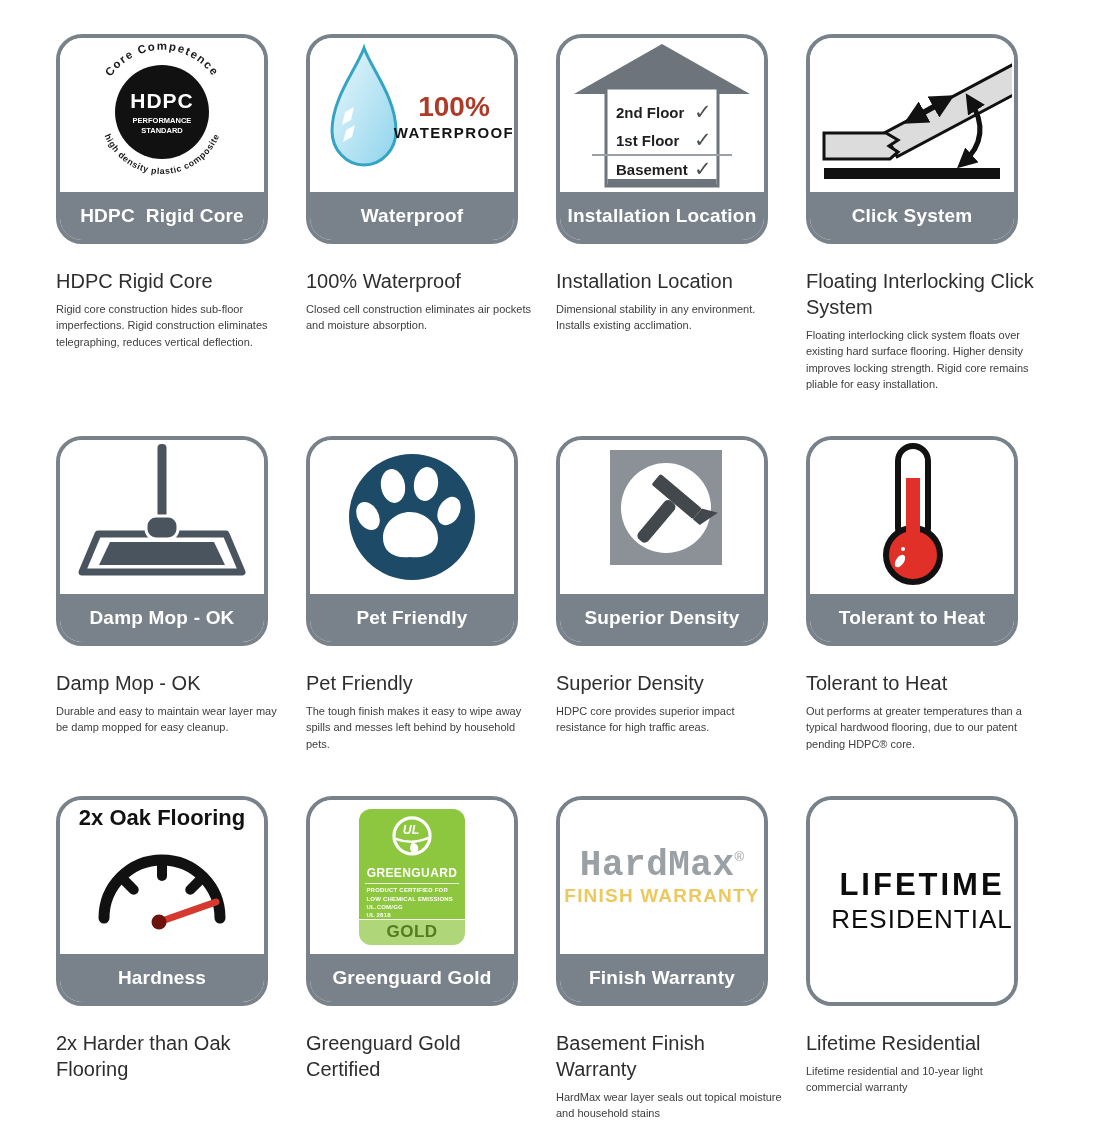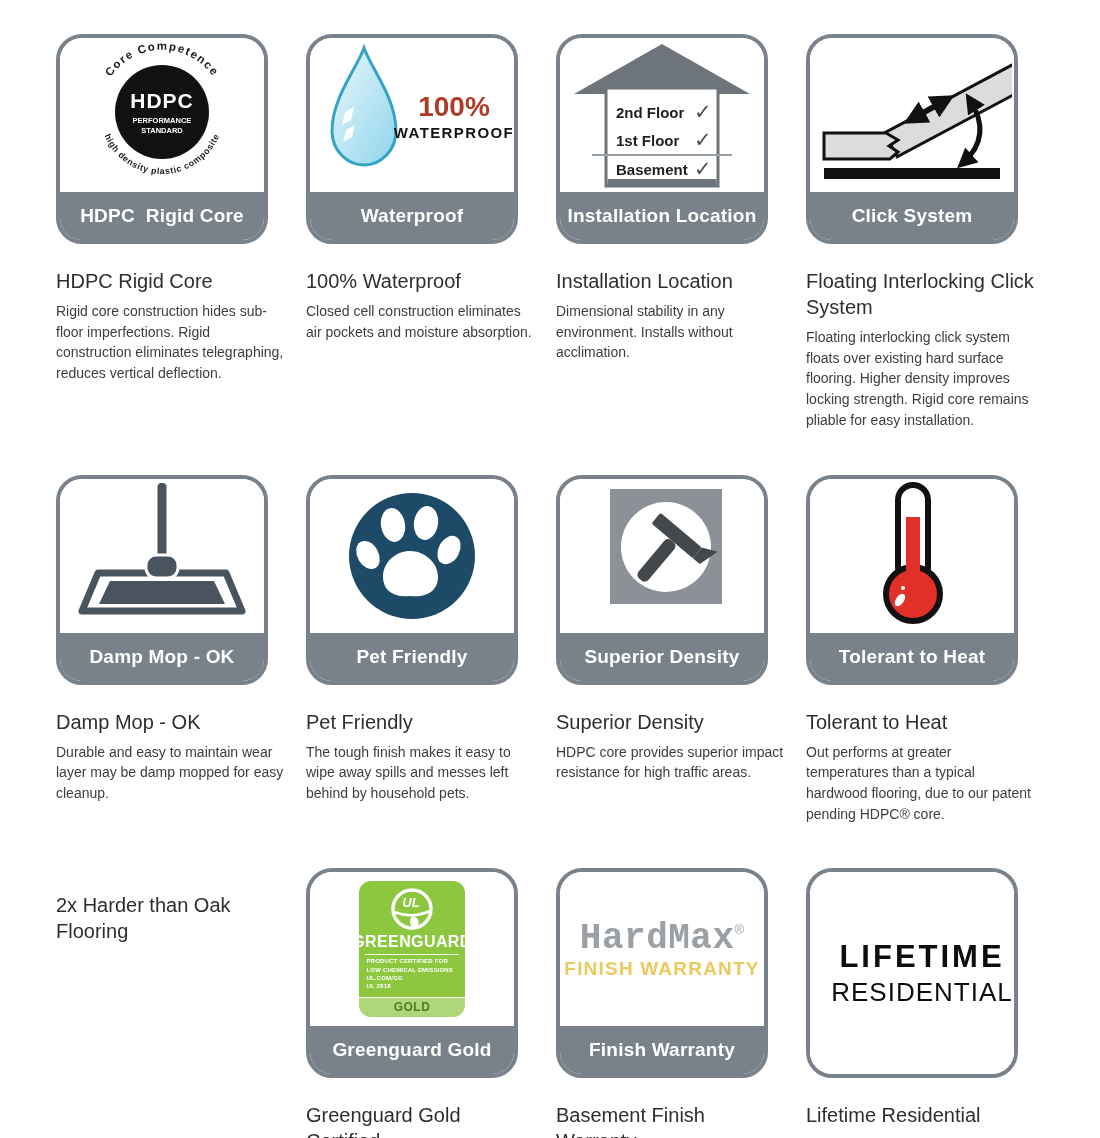--- a/index.html
+++ b/index.html
@@ -38,38 +38,38 @@
     font-size:19px; font-weight:bold; letter-spacing:.2px;
     white-space:pre;
   }
   
   .cell-heading {
     margin-top:24px;
     font-size:20px; font-weight:400; color:#2e2e2e; line-height:1.3;
   }
   .cell-body {
     margin-top:7px;
-    font-size:14px; color:#3d3d3d; line-height:1.48;
+    font-size:11px; color:#3d3d3d; line-height:1.48;
   }
   
   .gg-badge {
     width:106px; height:136px;
     background:#8dc63f; border-radius:12px;
     display:flex; flex-direction:column; align-items:center;
     padding-top:5px;
   }
-  .gg-brand { font-size:16px; font-weight:bold; color:#fff; letter-spacing:.4px; margin-top:1px; }
+  .gg-brand { font-size:12px; font-weight:bold; color:#fff; letter-spacing:.4px; margin-top:9px; }
   .gg-sep { width:88%; border-top:1px solid rgba(255,255,255,.85); margin:3px 0 2px; }
   .gg-lines { width:86%; text-align:left; }
   .gg-line { font-size:6px; font-weight:bold; color:#fff; line-height:1.35; letter-spacing:.2px; }
   .gg-gold {
     margin-top:auto; width:100%;
     border-top:1.5px solid rgba(255,255,255,.9);
     background:rgba(255,255,255,.30);
-    color:#537d1d; font-weight:bold; font-size:12px;
+    color:#537d1d; font-weight:bold; font-size:17px;
     text-align:center; padding:2px 0 3px;
     border-radius:0 0 9px 9px; letter-spacing:.5px;
   }
   
   .hm-wrap { text-align:center; line-height:1; }
   .hm-brand {
     font-family:Liberation Mono, monospace;
     font-weight:bold; font-size:36px; color:#9ba0a5; letter-spacing:.5px;
   }
   .hm-reg { font-size:13px; color:#9ba0a5; vertical-align:14px; font-family:"Liberation Sans",sans-serif; }
@@ -145,21 +145,21 @@
           <text x="132" y="111" font-size="21" font-weight="bold" fill="#4a4f54">✓</text>
           <line x1="30" y1="119" x2="170" y2="119" stroke="#9aa0a6" stroke-width="2"></line>
           <text x="54" y="139" font-size="15" font-weight="bold" fill="#1f1f1f">Basement</text>
           <text x="132" y="140" font-size="21" font-weight="bold" fill="#4a4f54">✓</text>
           <rect x="45.5" y="143" width="109" height="7" fill="#6d747b"></rect>
         </svg>
       </div>
       <div class="tile-banner"><span>Installation Location</span></div>
     </div>
     <h3 class="cell-heading">Installation Location</h3>
-    <p class="cell-body">Dimensional stability in any environment. Installs without acclimation.</p>
+    <p class="cell-body">Dimensional stability in any environment. Installs existing acclimation.</p>
   </section>
 
   <section class="cell">
     <div class="tile">
       <div class="tile-icon">
         <svg width="200" height="158" viewBox="0 0 200 158">
           <defs>
             <marker id="ah" viewBox="0 0 10 10" refX="6" refY="5" markerWidth="4" markerHeight="4" orient="auto-start-reverse">
               <path d="M0,0 L10,5 L0,10 z" fill="#111"></path>
             </marker>
@@ -241,20 +241,34 @@
           <circle cx="91" cy="111" r="2" fill="#fff"></circle>
         </svg>
       </div>
       <div class="tile-banner"><span>Tolerant to Heat</span></div>
     </div>
     <h3 class="cell-heading">Tolerant to Heat</h3>
     <p class="cell-body">Out performs at greater temperatures than a typical hardwood flooring, due to our patent pending HDPC® core.</p>
   </section>
 
   <section class="cell">
+    <div class="tile">
+      <div class="tile-icon">
+        <svg width="200" height="158" viewBox="0 0 200 158">
+          <text x="100" y="27" text-anchor="middle" font-size="22" font-weight="600" fill="#111">2x Oak Flooring</text>
+          <path d="M42,120 A58,58 0 0 1 158,120" fill="none" stroke="#111" stroke-width="11" stroke-linecap="round"></path>
+          <line x1="60.4" y1="80.4" x2="71.7" y2="91.7" stroke="#111" stroke-width="10" stroke-linecap="round"></line>
+          <line x1="100" y1="62" x2="100" y2="78" stroke="#111" stroke-width="10" stroke-linecap="round"></line>
+          <line x1="139.6" y1="80.4" x2="128.3" y2="91.7" stroke="#111" stroke-width="10" stroke-linecap="round"></line>
+          <line x1="97" y1="124" x2="154" y2="104" stroke="#d63a2f" stroke-width="7" stroke-linecap="round"></line>
+          <circle cx="97" cy="124" r="7.5" fill="#6e120c"></circle>
+        </svg>
+      </div>
+      <div class="tile-banner"><span>Hardness</span></div>
+    </div>
     <h3 class="cell-heading">2x Harder than Oak Flooring</h3>
 
   </section>
 
   <section class="cell">
     <div class="tile">
       <div class="tile-icon">
         <div class="gg-badge">
           <svg width="46" height="46" viewBox="0 0 46 46">
             <circle cx="23" cy="23" r="19" fill="none" stroke="#fff" stroke-width="3.4"></circle>

